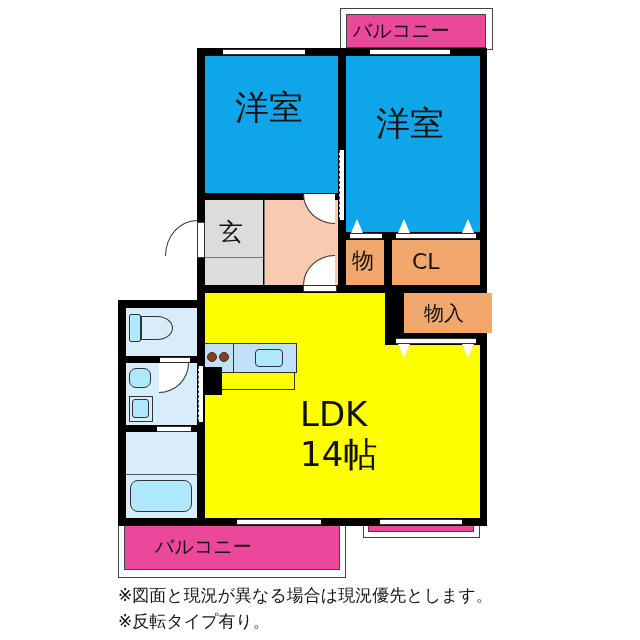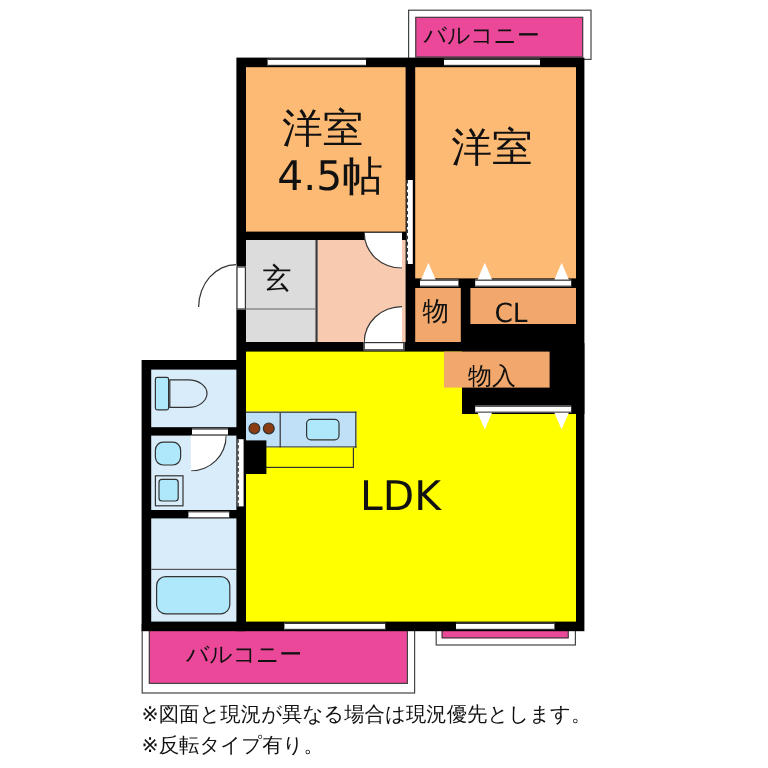--- a/index.html
+++ b/index.html
@@ -1,21 +1,21 @@
 <!DOCTYPE html>
 <html><head>
 <meta charset="utf-8">
 <style>
   html, body { margin:0; padding:0; background:#fff; }
   body { width:640px; height:640px; position:relative; overflow:hidden; font-family:"DejaVu Sans","Liberation Sans",sans-serif; }
   .abs { position:absolute; box-sizing:border-box; }
   .wall { background:#000; }
   .balcony-outer { border:1.5px solid #444; background:#fff; }
   .balcony-inner { border:1.5px solid #444; background:#ec4899; }
-  .room-pink { background:#fdba74; }
+  .room-pink { background:#0ea5e9; }
   .room-orange { background:#f2a86c; }
   .room-gray { background:#dcdcdc; }
   .room-peach { background:#f8cbb0; }
   .room-yellow { background:#ffff00; }
   .room-blue { background:#d8ecfa; }
   .label { position:absolute; color:#111; text-align:center; line-height:1.05; white-space:nowrap; }
   .win { background:#fff; border-top:1.5px solid #333; border-bottom:1.5px solid #333; }
   .fixture { background:#aee8fa; border:1.5px solid #333; border-radius:6px; }
   .note { position:absolute; left:118px; font-size:17px; color:#111; white-space:nowrap; }
   .tri { width:0; height:0; border-left:6px solid transparent; border-right:6px solid transparent; }
@@ -35,48 +35,48 @@
   <span class="label" style="left:30px;top:16px;font-size:19px;">バルコニー</span>
 </div>
 <div class="abs balcony-outer" style="left:363px;top:520px;width:117px;height:18px;"></div>
 <div class="abs balcony-inner" style="left:368px;top:520px;width:106px;height:12px;"></div>
 
 <div class="abs wall" style="left:197px;top:48px;width:290px;height:478px;"></div>
 <div class="abs wall" style="left:118px;top:300px;width:86px;height:226px;"></div>
 
 <div class="abs room-pink" style="left:205px;top:56px;width:133px;height:137px;">
   <span class="label" style="left:30px;top:34px;font-size:34px;">洋室</span>
-  <span class="label" style="left:26px;top:74px;font-size:34px;">4.5帖</span>
 </div>
 
 <div class="abs room-pink" style="left:346px;top:56px;width:134px;height:176px;">
   <span class="label" style="left:30px;top:50px;font-size:34px;">洋室</span>
 </div>
 
 <div class="abs room-gray" style="left:205px;top:200px;width:58px;height:85px;border-bottom:none;">
   <div class="abs" style="left:0;top:57px;width:58px;height:1px;background:#777;"></div>
   <span class="label" style="left:14px;top:20px;font-size:24px;">玄</span>
 </div>
 
 <div class="abs room-peach" style="left:264px;top:200px;width:74px;height:85px;border-left:1px solid #777;"></div>
 
 <div class="abs room-orange" style="left:346px;top:240px;width:38px;height:45px;">
   <span class="label" style="left:6px;top:9px;font-size:22px;">物</span>
 </div>
 
-<div class="abs room-orange" style="left:392px;top:240px;width:88px;height:30px;padding-left:16px;">
+<div class="abs room-orange" style="left:392px;top:240px;width:88px;height:45px;padding-left:16px;">
   <span class="label" style="left:20px;top:10px;font-size:22px;">CL</span>
 </div>
 
 <div class="abs room-yellow" style="left:205px;top:293px;width:275px;height:225px;">
   <span class="label" style="left:95px;top:104px;font-size:34px;">LDK</span>
+  <span class="label" style="left:95px;top:144px;font-size:34px;">14帖</span>
 </div>
 
 <div class="abs wall" style="left:385px;top:286px;width:102px;height:59px;"></div>
-<div class="abs room-orange" style="left:370px;top:293px;width:88px;height:30px;">
+<div class="abs room-orange" style="left:404px;top:293px;width:88px;height:40px;">
   <span class="label" style="left:20px;top:10px;font-size:20px;">物入</span>
 </div>
 
 <div class="abs room-blue" style="left:126px;top:308px;width:71px;height:48px;">
   <div class="abs" style="left:3px;top:6px;width:12px;height:28px;background:#aee8fa;border:1.5px solid #333;border-radius:2px;"></div>
   <div class="abs" style="left:15px;top:8px;width:32px;height:24px;background:#d8ecfa;border:1.5px solid #333;border-radius:0 50% 50% 0 / 0 50% 50% 0;"></div>
 </div>
 <div class="abs room-blue" style="left:126px;top:363px;width:71px;height:62px;">
   <div class="abs fixture" style="left:3px;top:5px;width:22px;height:20px;border-radius:7px;"></div>
   <div class="abs" style="left:3px;top:33px;width:24px;height:26px;background:#d8ecfa;border:1.5px solid #333;">

